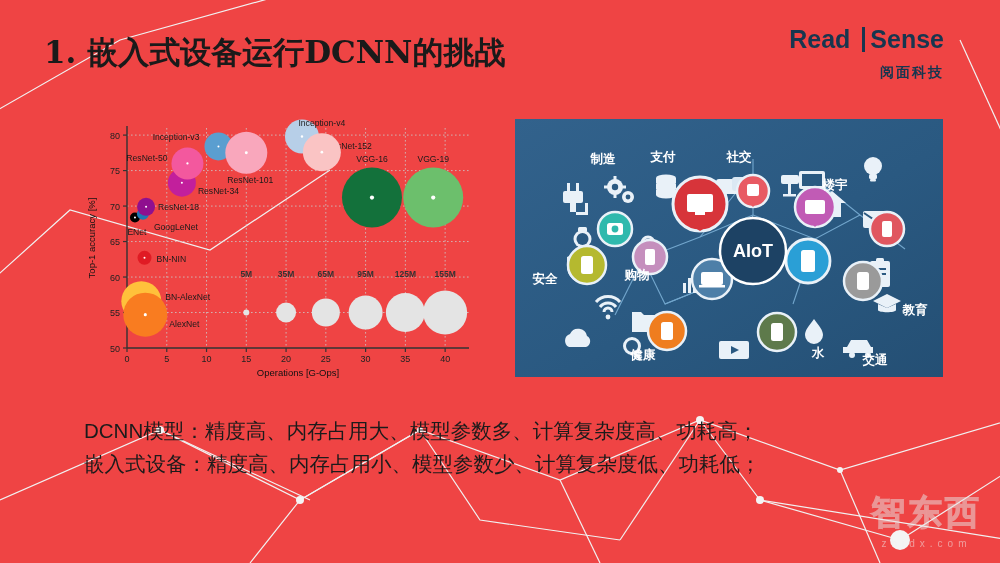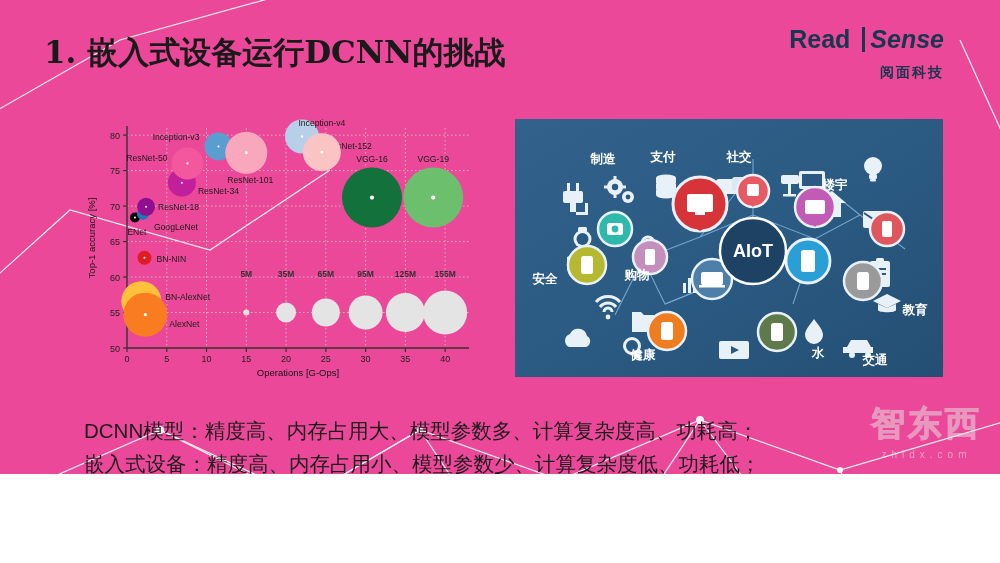--- a/index.html
+++ b/index.html
@@ -6,22 +6,22 @@
     margin: 0;
     padding: 0;
     background: #ffffff;
   }
   body {
     font-family: "Liberation Sans", "DejaVu Sans", sans-serif;
   }
   #slide {
     position: relative;
     width: 1000px;
-    height: 474px;
-    background: #ec4899;
+    height: 563px;
+    background: #ef4444;
     overflow: hidden;
   }
   
   #bg-network {
     position: absolute;
     inset: 0;
     width: 1000px;
     height: 563px;
     pointer-events: none;
   }
@@ -53,21 +53,20 @@
     font-size: 25px;
   }
   #logo .logo-read {
     color: #17364f;
     padding-right: 12px;
   }
   #logo .logo-sense {
     color: #17364f;
     border-left: 3px solid #17364f;
     padding-left: 5px;
-    font-style: italic;
   }
   #logo .logo-cn {
     margin-top: 13px;
     font-family: "Liberation Sans", sans-serif;
     font-weight: bold;
     font-size: 14px;
     letter-spacing: 2px;
     color: #17364f;
     text-align: right;
   }

